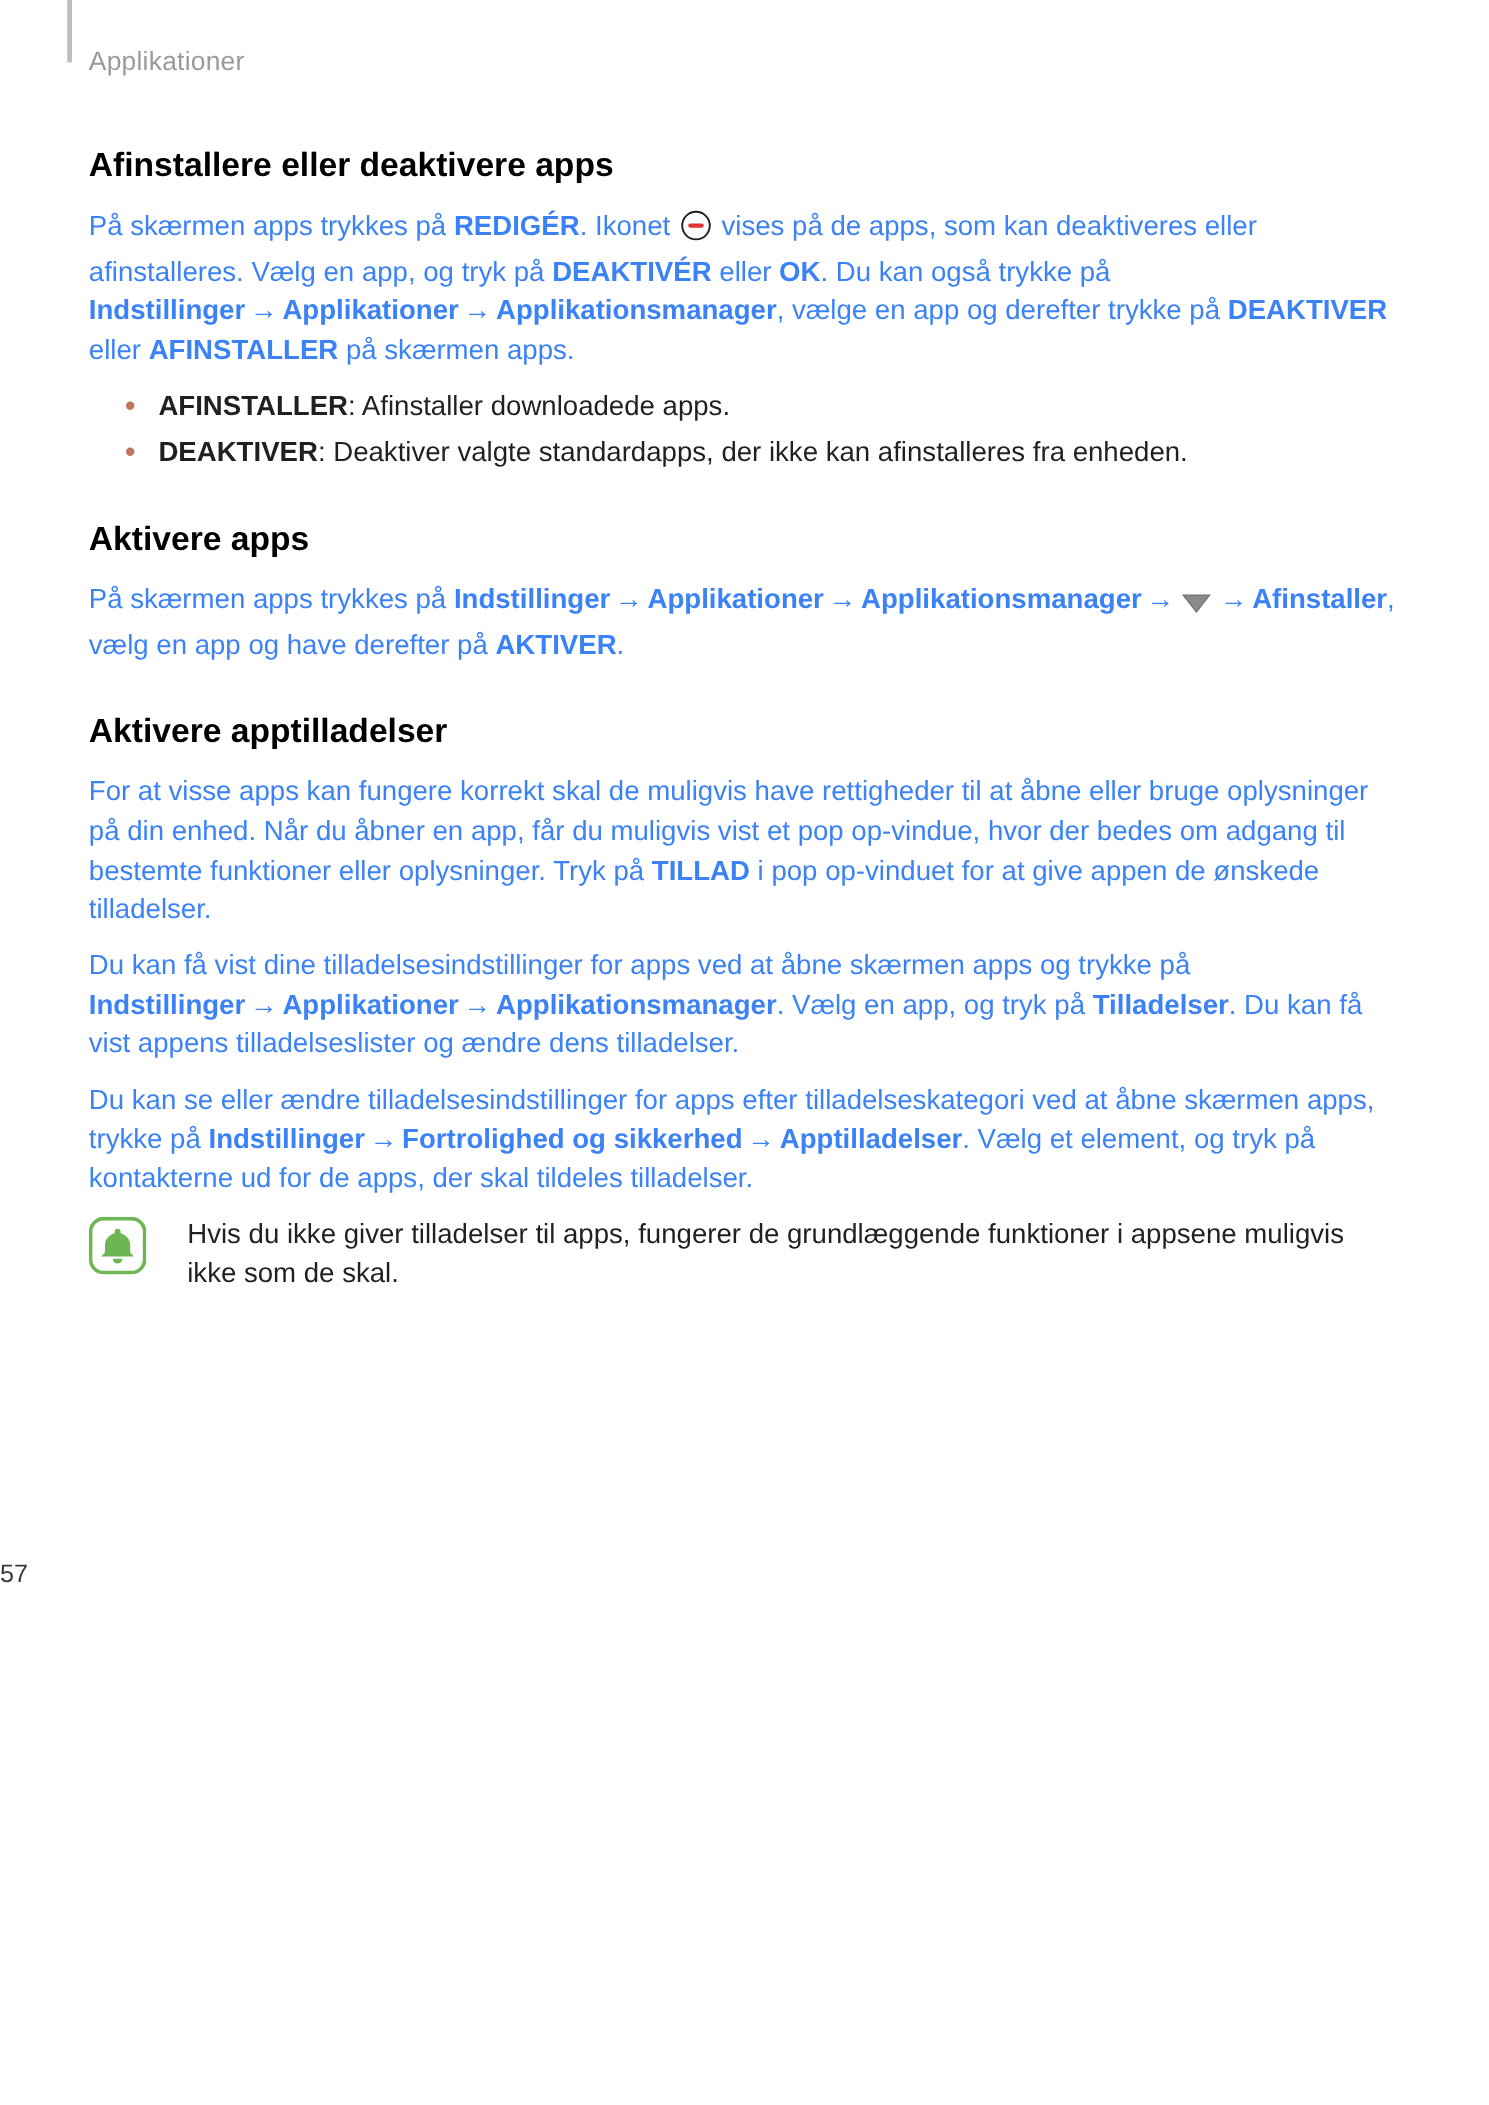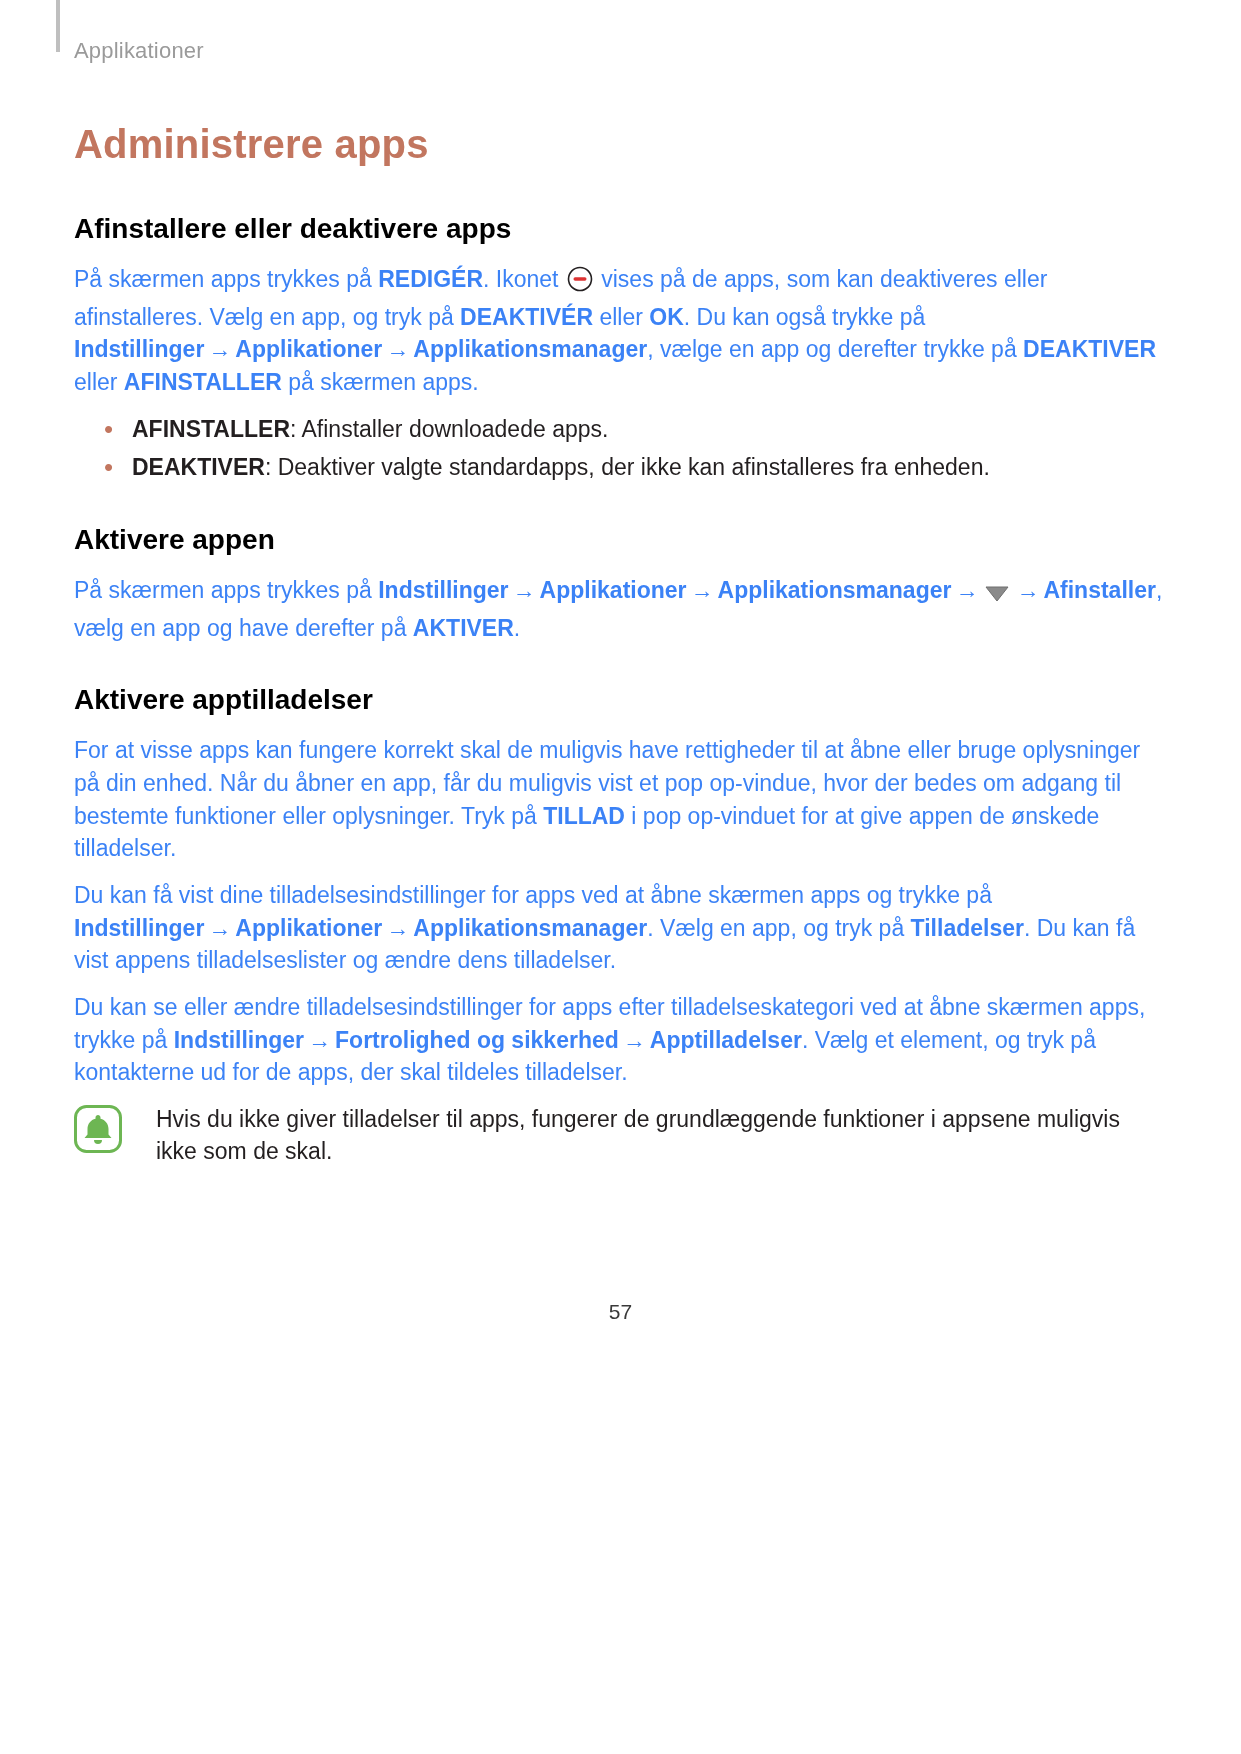--- a/index.html
+++ b/index.html
@@ -95,55 +95,53 @@
   }
   .note-text {
     font-size: 23px;
     line-height: 1.42;
   }
   .page-number {
     position: absolute;
     bottom: 42px;
     left: 0;
     width: 100%;
-    text-align: center;
     font-size: 21px;
     color: #3a3a3a;
   }
 </style>
 </head>
 <body>
 
 <div class="page">
   <div class="tab-mark"></div>
 
   <div class="running-head">Applikationer</div>
 
-  <h1 class="title">Administrere apps</h1>
 
   <div class="section">
     <h2 class="subtitle">Afinstallere eller deaktivere apps</h2>
     <p class="body">
       <span>På skærmen apps trykkes på </span><span class="bold">REDIGÉR</span><span>. Ikonet </span><span class="inline-icon"><svg width="26" height="26" viewBox="0 0 26 26">
             <circle cx="13" cy="13" r="11.5" fill="none" stroke="#231f20" stroke-width="1.6"></circle>
             <rect x="6.5" y="11.3" width="13" height="3.4" rx="1.7" fill="#d33"></rect>
           </svg></span><span> vises på de apps, som kan deaktiveres eller afinstalleres. Vælg en app, og tryk på </span><span class="bold">DEAKTIVÉR</span><span> eller </span><span class="bold">OK</span><span>. Du kan også trykke på </span><span class="bold">Indstillinger</span><span class="arrow">→</span><span class="bold">Applikationer</span><span class="arrow">→</span><span class="bold">Applikationsmanager</span><span>, vælge en app og derefter trykke på </span><span class="bold">DEAKTIVER</span><span> eller </span><span class="bold">AFINSTALLER</span><span> på skærmen apps.</span>
     </p>
     <ul class="bullets">
       <li>
         <span class="bold">AFINSTALLER</span><span>: Afinstaller downloadede apps.</span>
       </li>
       <li>
         <span class="bold">DEAKTIVER</span><span>: Deaktiver valgte standardapps, der ikke kan afinstalleres fra enheden.</span>
       </li>
     </ul>
   </div>
 
   <div class="section">
-    <h2 class="subtitle">Aktivere appen</h2>
+    <h2 class="subtitle">Aktivere apps</h2>
     <p class="body">
       <span>På skærmen apps trykkes på </span><span class="bold">Indstillinger</span><span class="arrow">→</span><span class="bold">Applikationer</span><span class="arrow">→</span><span class="bold">Applikationsmanager</span><span class="arrow">→</span><span class="inline-icon"><svg width="26" height="18" viewBox="0 0 26 18">
             <polygon points="2,2 24,2 13,16" fill="#8a8a8a" stroke="#6f6f6f" stroke-width="1"></polygon>
           </svg></span><span class="arrow">→</span><span class="bold">Afinstaller</span><span>, vælg en app og have derefter på </span><span class="bold">AKTIVER</span><span>.</span>
     </p>
   </div>
 
   <div class="section">
     <h2 class="subtitle">Aktivere apptilladelser</h2>
     <p class="body">

